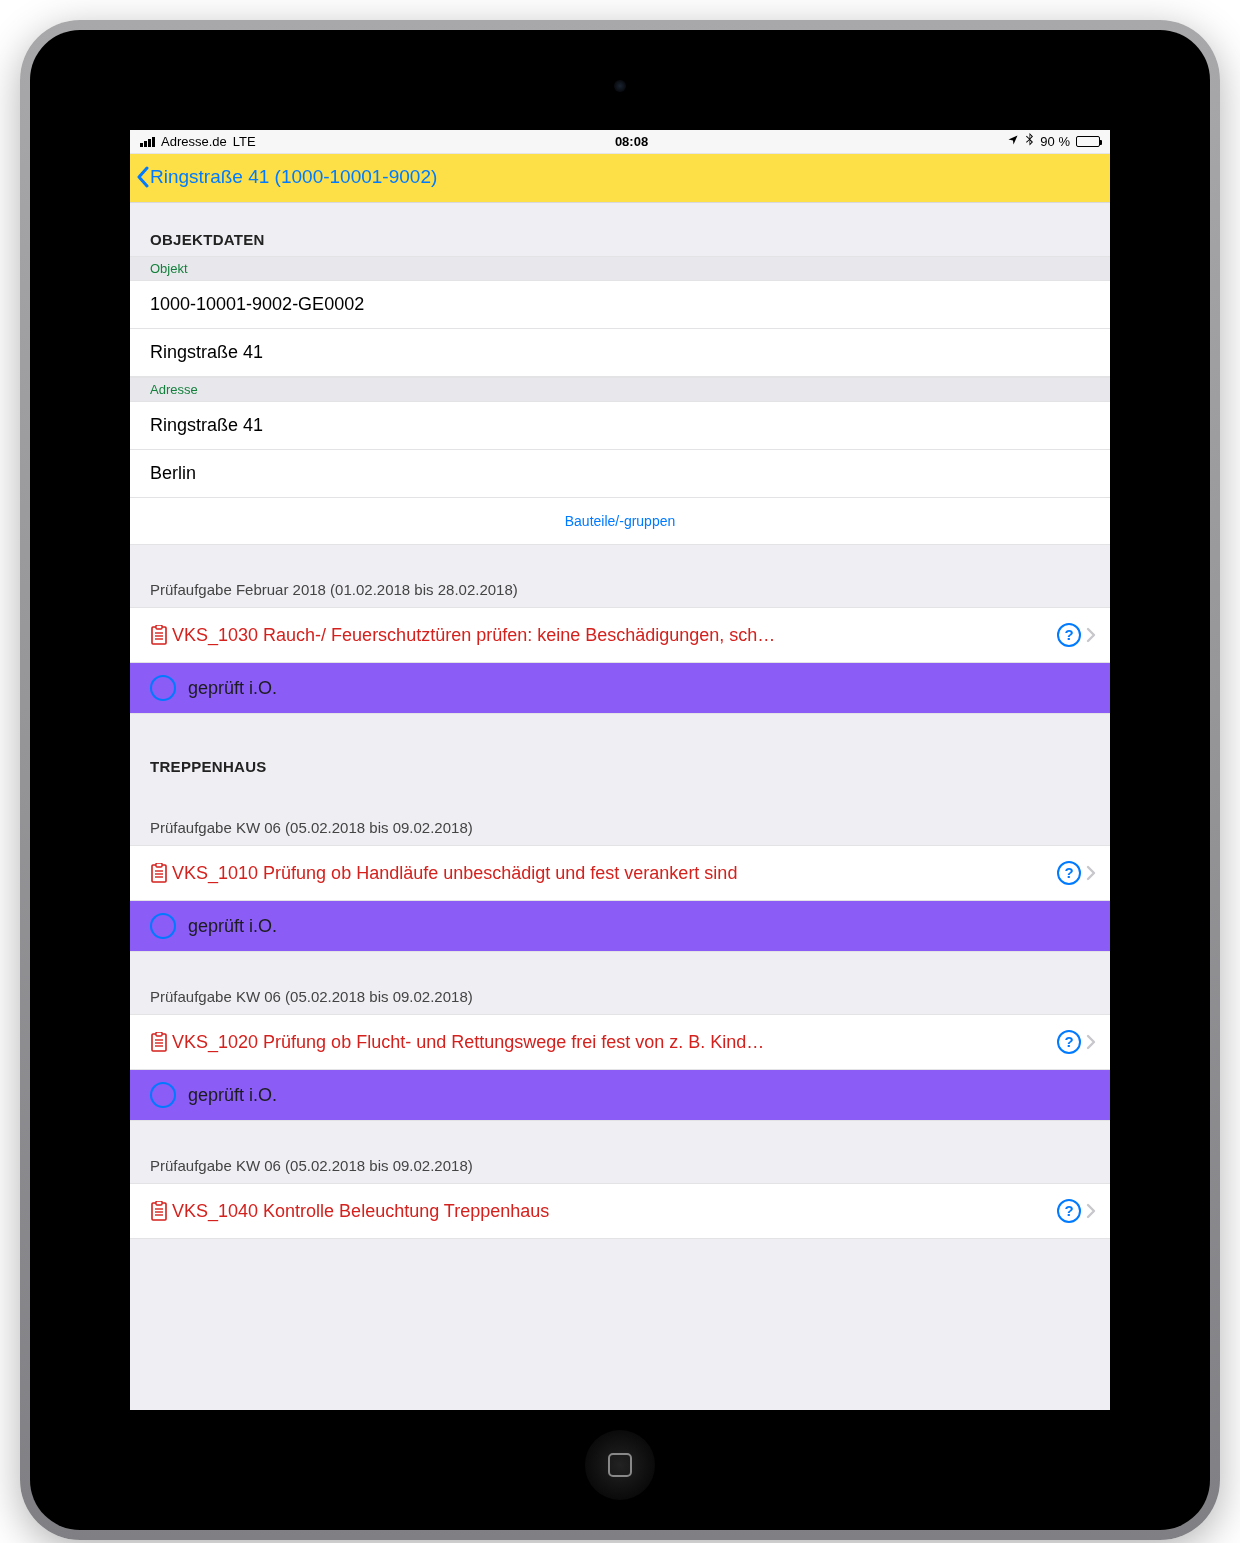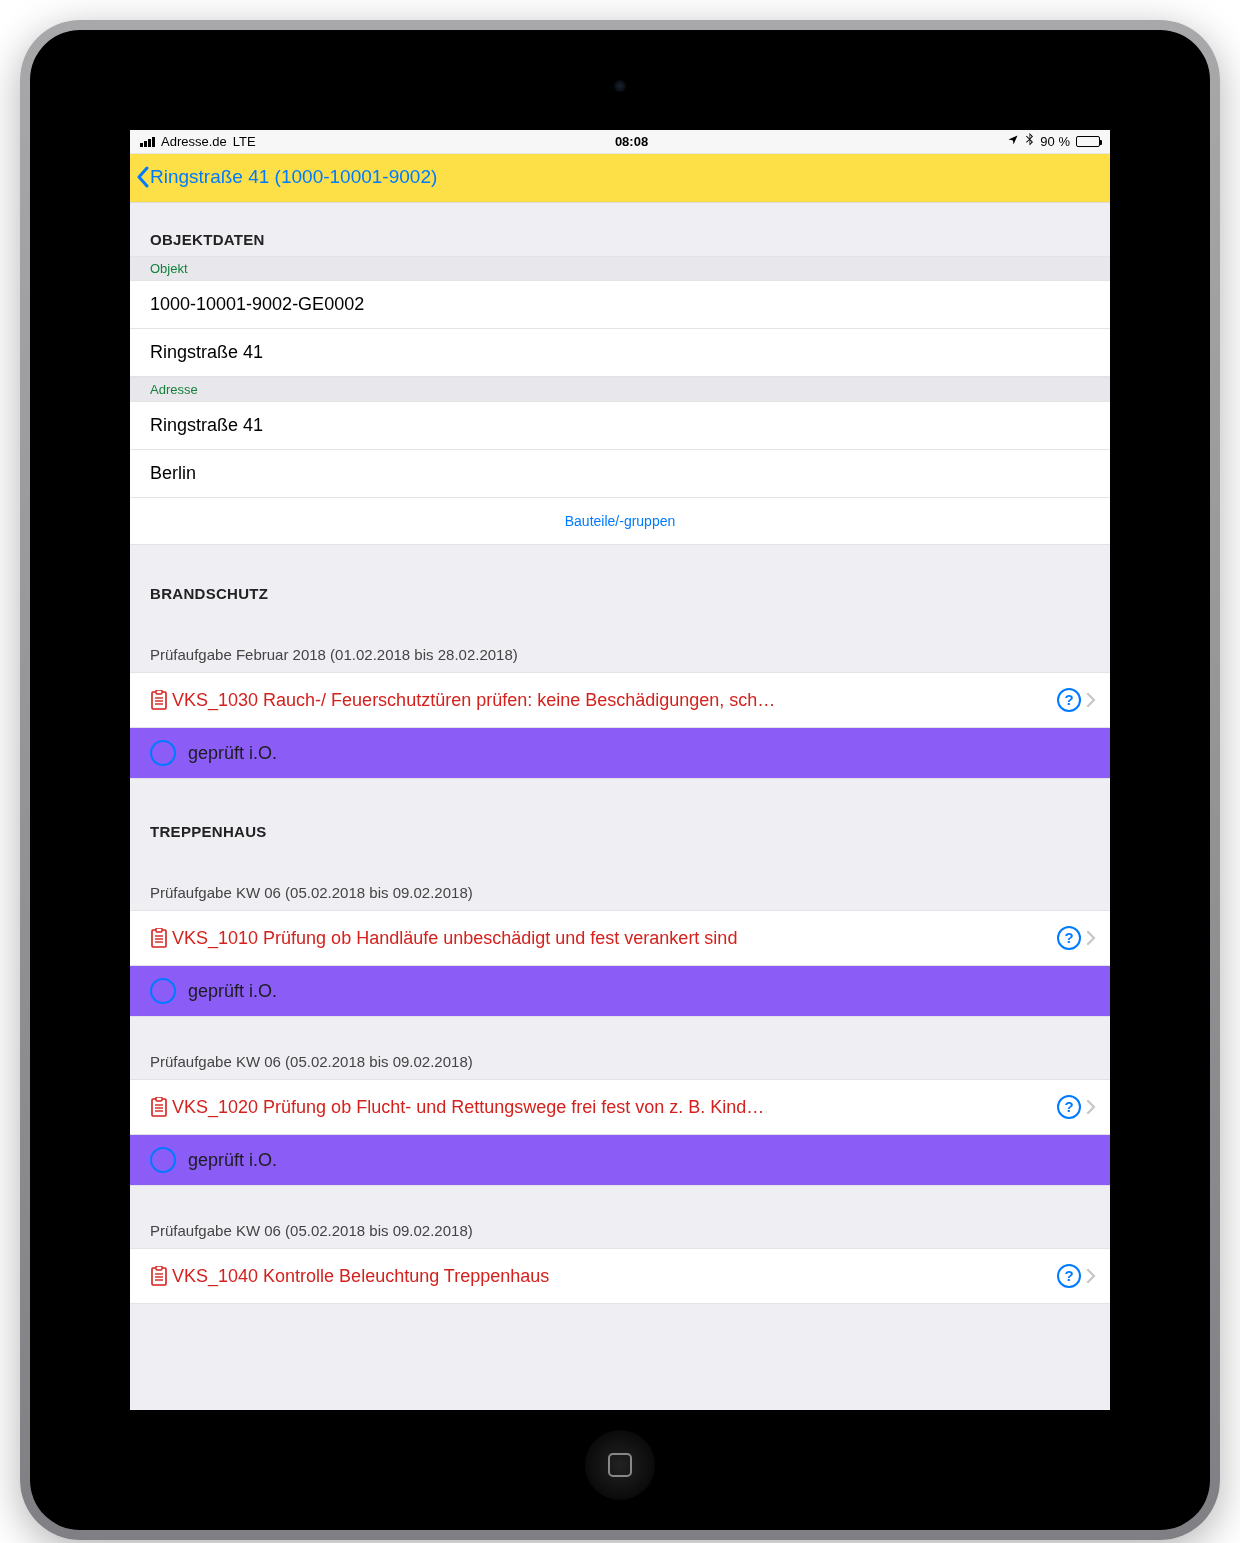--- a/index.html
+++ b/index.html
@@ -198,21 +198,20 @@
         <div class="cell-label">Adresse</div>
         <div class="cell-stack">
           <div class="cell-inner">Ringstraße 41</div>
           <div class="cell-inner">Berlin</div>
         </div>
 
         <div class="link-cell">
           <span>Bauteile/-gruppen</span>
         </div>
 
-        <div class="sect-header" style="padding-top:40px">BRANDSCHUTZ</div>
         <div class="sect-sub">Prüfaufgabe Februar 2018 (01.02.2018 bis 28.02.2018)</div>
 
         <div class="task-cell">
           <span class="doc-icon">
             <svg width="18" height="20" viewBox="0 0 18 20">
                 <rect x="2" y="2" width="14" height="17" rx="1" fill="none" stroke="#d4211d" stroke-width="1.6"></rect>
                 <rect x="6" y="0" width="6" height="4" rx="1" fill="#fff" stroke="#d4211d" stroke-width="1.4"></rect>
                 <line x1="5" y1="8" x2="13" y2="8" stroke="#d4211d" stroke-width="1.4"></line>
                 <line x1="5" y1="11" x2="13" y2="11" stroke="#d4211d" stroke-width="1.4"></line>
                 <line x1="5" y1="14" x2="13" y2="14" stroke="#d4211d" stroke-width="1.4"></line>

